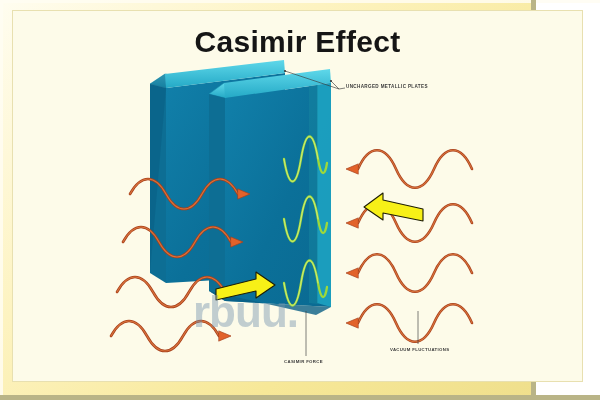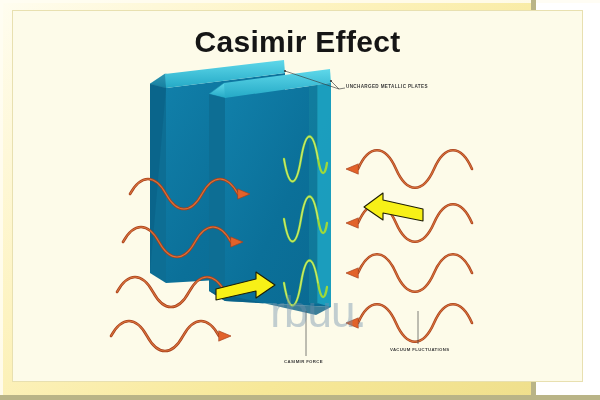--- a/index.html
+++ b/index.html
@@ -25,23 +25,23 @@
       font-family:"Liberation Sans",sans-serif;}
 
   .svgwrap{position:absolute;left:0;top:0;width:569px;height:370px;}
 
   .lbl{position:absolute;font-size:4.3px;font-weight:bold;color:#3a3a3a;
       letter-spacing:.35px;white-space:nowrap;
       font-family:"Liberation Sans",sans-serif;}
   .lbl.big{font-size:4.6px;}
 
   .watermark{position:absolute;left:180px;top:276px;width:250px;height:46px;
-      font-size:44px;font-weight:normal;color:#6f90ad;opacity:.42;
+      font-size:44px;font-weight:bold;color:#6f90ad;opacity:.42;
       font-family:"Liberation Sans",sans-serif;letter-spacing:-1px;
-      pointer-events:none;text-align:center;}
+      pointer-events:none;}
 </style>
 </head>
 <body>
 
 <div id="stage">
 
   <div class="frame-outer">
     <div class="frame-grad"></div>
     <div class="frame-hl-t"></div>
     <div class="frame-hl-l"></div>

